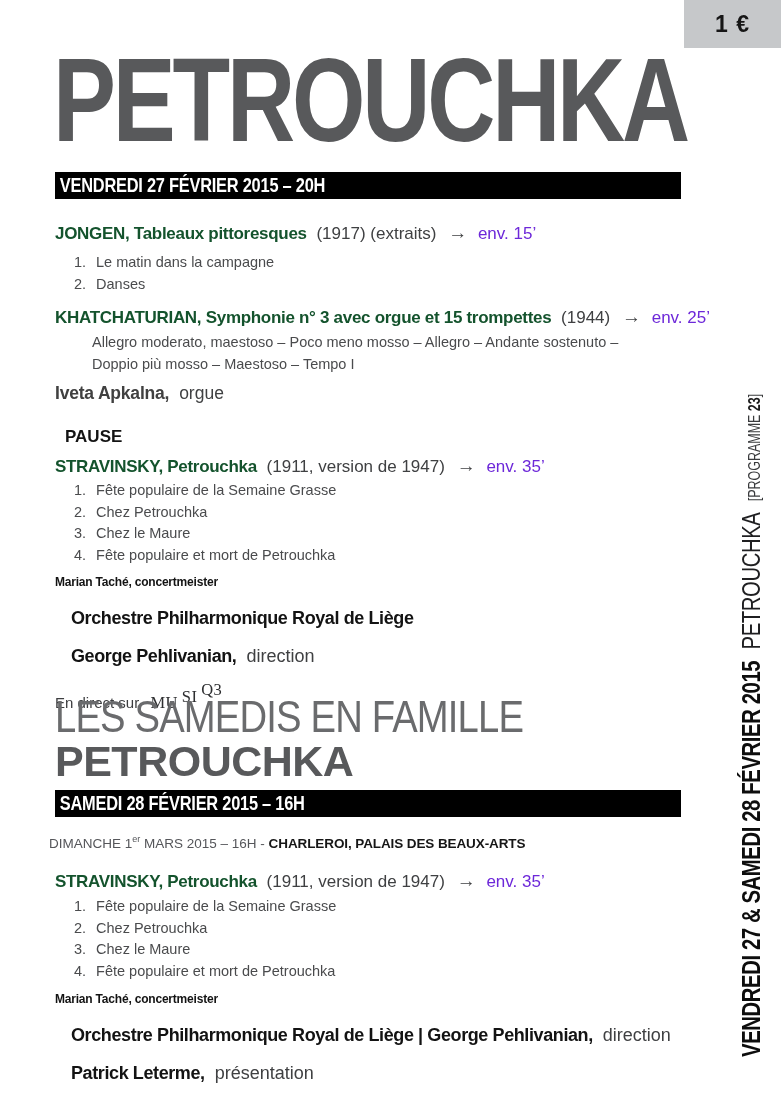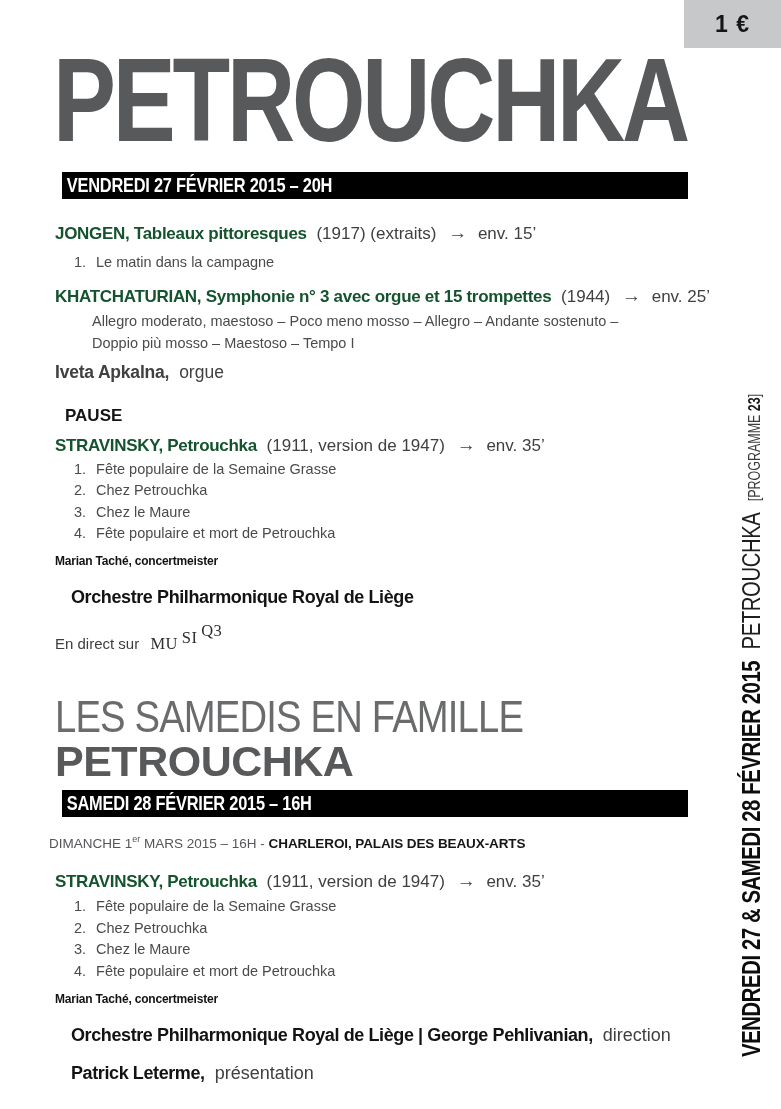--- a/index.html
+++ b/index.html
@@ -25,21 +25,21 @@
   
   .main-title {
     position: absolute; left: 53px; top: 41px; margin: 0;
     font-size: 118px; line-height: 1; font-weight: 700;
     color: #58595b; letter-spacing: -4px; white-space: nowrap;
     transform: scaleX(0.80); transform-origin: left top;
   }
 
   
   .date-bar {
-    position: absolute; left: 62px; width: 626px; height: 27px;
+    position: absolute; left: 55px; width: 626px; height: 27px;
     background: #000000; overflow: hidden;
   }
   .date-bar .bar-text {
     display: inline-block; color: #ffffff; font-weight: 700;
     font-size: 20.5px; line-height: 26px; padding-left: 6px;
     letter-spacing: -0.3px; white-space: nowrap;
     transform: scaleX(0.80); transform-origin: left center;
   }
   #bar1 { top: 172px; }
   #bar2 { top: 790px; }
@@ -47,21 +47,21 @@
   
   .prog { position: absolute; left: 55px; width: 680px; }
   #prog1 { top: 221px; }
   #prog2 { top: 870px; }
 
   .work-heading { margin: 0; font-size: 17px; line-height: 24px; white-space: nowrap; }
   .work-heading.tight { line-height: 22px; }
   .wh-bold { font-weight: 700; color: #14532d; letter-spacing: -0.3px; }
   .wh-details { color: #3f4042; margin-left: 5px; }
   .wh-arrow { color: #3f4042; margin-left: 7px; margin-right: 2px; font-size: 19px; }
-  .wh-duration { color: #404040; margin-left: 4px; }
+  .wh-duration { color: #6d28d9; margin-left: 4px; }
 
   .movements { list-style: none; margin: 6px 0 0 0; padding: 0 0 0 19px; }
   .movements li { font-size: 14.5px; line-height: 21.5px; color: #4a4b4d; }
   .movements .num { display: inline-block; min-width: 18px; }
 
   .mov-lines { margin: 1px 0 0 0; padding-left: 37px; }
   .mov-lines p { margin: 0; font-size: 14.5px; line-height: 22px; color: #4a4b4d; }
 
   .soloist { margin: 6px 0 0 0; font-size: 17.5px; line-height: 24px; }
   .s-name { font-weight: 700; color: #404040; letter-spacing: -0.2px; }
@@ -134,20 +134,24 @@
       <span class="wh-bold">JONGEN, Tableaux pittoresques</span>
       <span class="wh-details">(1917) (extraits)</span>
       <span class="wh-arrow">→</span>
       <span class="wh-duration">env. 15’</span>
     </p>
     <ol class="movements">
       <li>
         <span class="num">1.</span>
         <span>Le matin dans la campagne</span>
       </li>
+      <li>
+        <span class="num">2.</span>
+        <span>Danses</span>
+      </li>
     </ol>
 
     <p class="work-heading mt12">
       <span class="wh-bold">KHATCHATURIAN, Symphonie n° 3 avec orgue et 15 trompettes</span>
       <span class="wh-details">(1944)</span>
       <span class="wh-arrow">→</span>
       <span class="wh-duration">env. 25’</span>
     </p>
     <div class="mov-lines">
       <p>Allegro moderato, maestoso – Poco meno mosso – Allegro – Andante sostenuto –</p>
@@ -183,20 +187,24 @@
       <li>
         <span class="num">4.</span>
         <span>Fête populaire et mort de Petrouchka</span>
       </li>
     </ol>
 
     <div class="credits">
       <p class="credit-small">Marian Taché, concertmeister</p>
       <p class="credit-big">
         <span class="c-bold">Orchestre Philharmonique Royal de Liège</span>
+      </p>
+      <p class="credit-big">
+        <span class="c-bold">George Pehlivanian,</span>
+        <span class="c-role">direction</span>
       </p>
     </div>
 
     <p class="broadcast">
       <span>En direct sur</span>
       <span class="logo">
         <span class="lg lg-mu">MU</span>
         <span class="lg lg-si">SI</span>
         <span class="lg lg-q3">Q3</span>
       </span>

